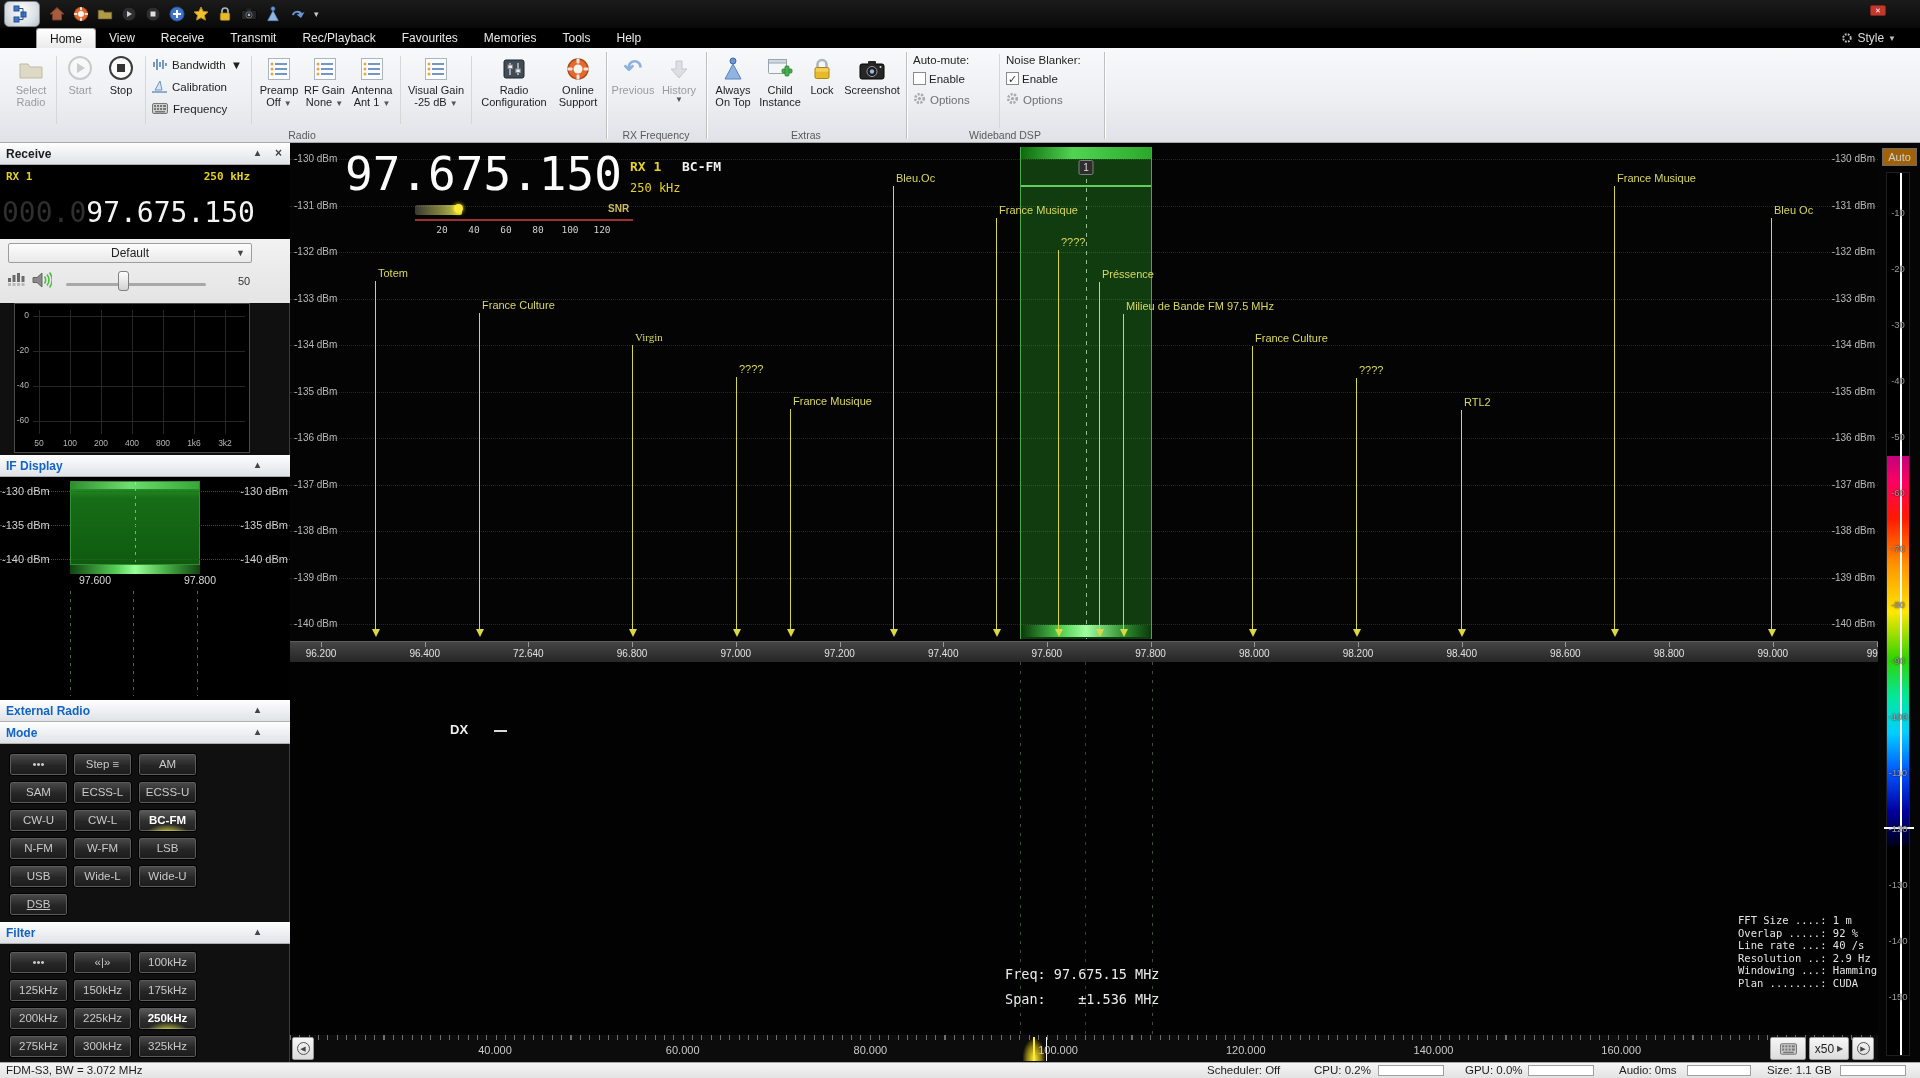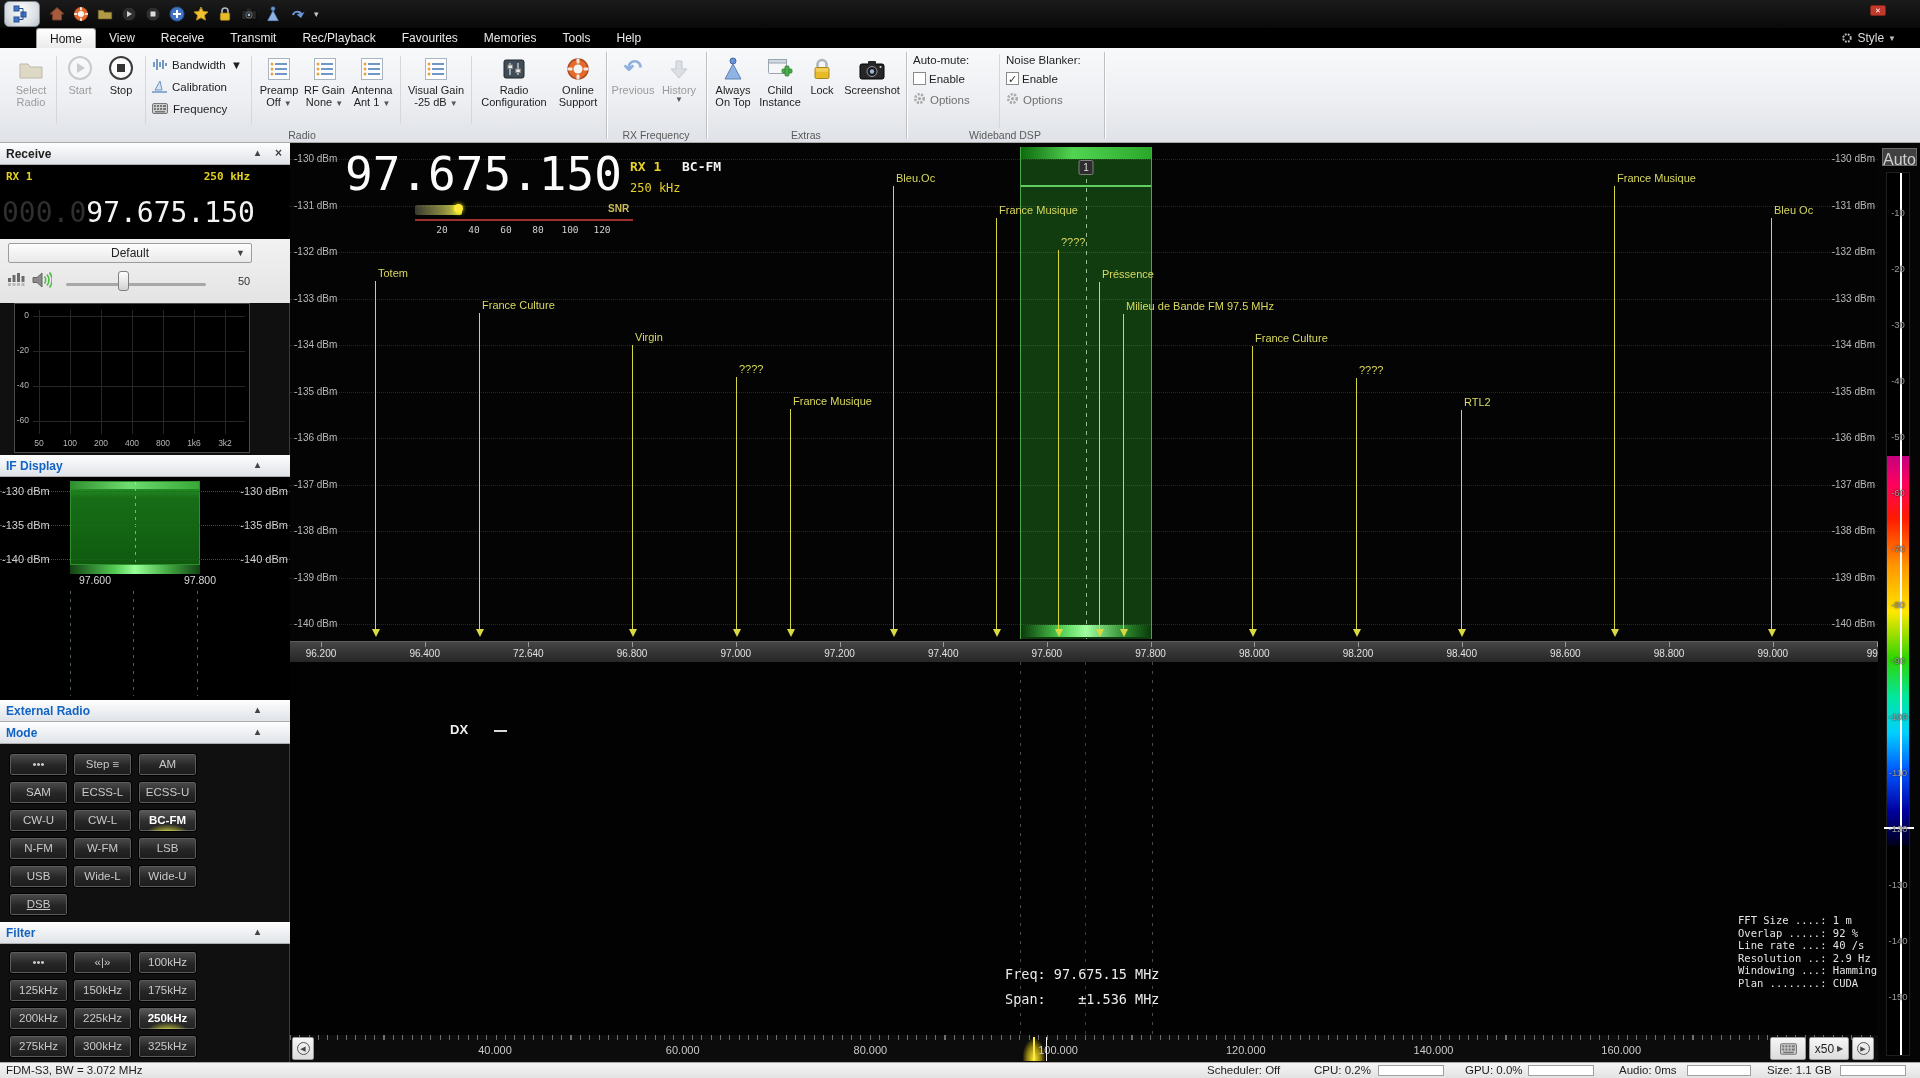--- a/index.html
+++ b/index.html
@@ -181,22 +181,22 @@
   #bb-yline { position:absolute; left:743px; top:2px; width:2px; height:24px; background:#ffe93a; }
   #bb-wline { position:absolute; left:756px; top:2px; width:1px; height:24px; background:#fff; }
   .bb-btn { position:absolute; top:2px; height:23px; background:linear-gradient(#f6f6f6,#dcdcdc);
     border:1px solid #9a9a9a; border-radius:2px; display:flex; align-items:center; justify-content:center;
     font-size:12px; color:#222; gap:3px; }
   .bb-circle { width:13px; height:13px; border:1.5px solid #555; border-radius:50%; font-size:7px;
     color:#444; display:flex; align-items:center; justify-content:center; }
 
   
   #cbarcol { position:absolute; left:1878px; top:143px; width:42px; height:919px; background:#050505; }
-  #auto-btn { position:absolute; left:4px; top:5px; width:35px; height:18px; background:#404040;
-    border:1px solid #6a6a6a; color:#cfcfcf; font-size:16px; text-align:center; padding-top:2px; }
+  #auto-btn { position:absolute; left:4px; top:5px; width:35px; height:18px; background:#a16207;
+    border:1px solid #6a6a6a; color:#cfcfcf; font-size:11px; text-align:center; padding-top:2px; }
   #cbar { position:absolute; left:8px; top:29px; width:24px; height:884px; background:#000;
     border:1px solid #1e1e1e; }
   #cbar-grad { position:absolute; left:0; top:283px; width:100%; height:390px;
     background:linear-gradient(#c4007e 0%,#ff0060 7%,#ff1a00 16%,#ff9500 28%,#ffe800 40%,
       #30d400 52%,#00e8a0 62%,#00cfff 71%,#0055ff 81%,#0000a0 91%,#000018 100%); }
   #cbar-line { position:absolute; left:58%; top:0; bottom:0; width:2px; background:#fff; }
   #cbar-tick120 { position:absolute; left:-3px; top:654px; width:30px; height:2px; background:#fff; }
   .cb-lab { position:absolute; left:0; width:100%; text-align:center; font-size:9.5px; color:#9a9a9a;
     text-shadow:0 0 2px #000; }
 
@@ -713,21 +713,21 @@
   </div>
   <div id="stations">
       <div class="st-line" style="left: 85px; top: 138px; height: 348px;"></div>
       <div class="st-arrow" style="left: 81.5px; top: 486px;"></div>
       <span class="st-label" style="left: 88px; top: 124px;">Totem</span>
       <div class="st-line" style="left: 189px; top: 170px; height: 316px;"></div>
       <div class="st-arrow" style="left: 185.5px; top: 486px;"></div>
       <span class="st-label" style="left: 192px; top: 156px;">France Culture</span>
       <div class="st-line" style="left: 342px; top: 202px; height: 284px;"></div>
       <div class="st-arrow" style="left: 338.5px; top: 486px;"></div>
-      <span class="st-label" style="left: 345px; top: 188px;">Virgin</span>
+      <span class="st-label" style="left: 345px; top: 188px; font-family: Liberation Serif, serif;">Virgin</span>
       <div class="st-line" style="left: 446px; top: 234px; height: 252px;"></div>
       <div class="st-arrow" style="left: 442.5px; top: 486px;"></div>
       <span class="st-label" style="left: 449px; top: 220px;">????</span>
       <div class="st-line" style="left: 500px; top: 266px; height: 220px;"></div>
       <div class="st-arrow" style="left: 496.5px; top: 486px;"></div>
       <span class="st-label" style="left: 503px; top: 252px;">France Musique</span>
       <div class="st-line" style="left: 603px; top: 43px; height: 443px;"></div>
       <div class="st-arrow" style="left: 599.5px; top: 486px;"></div>
       <span class="st-label" style="left: 606px; top: 29px;">Bleu.Oc</span>
       <div class="st-line" style="left: 706px; top: 75px; height: 411px;"></div>

